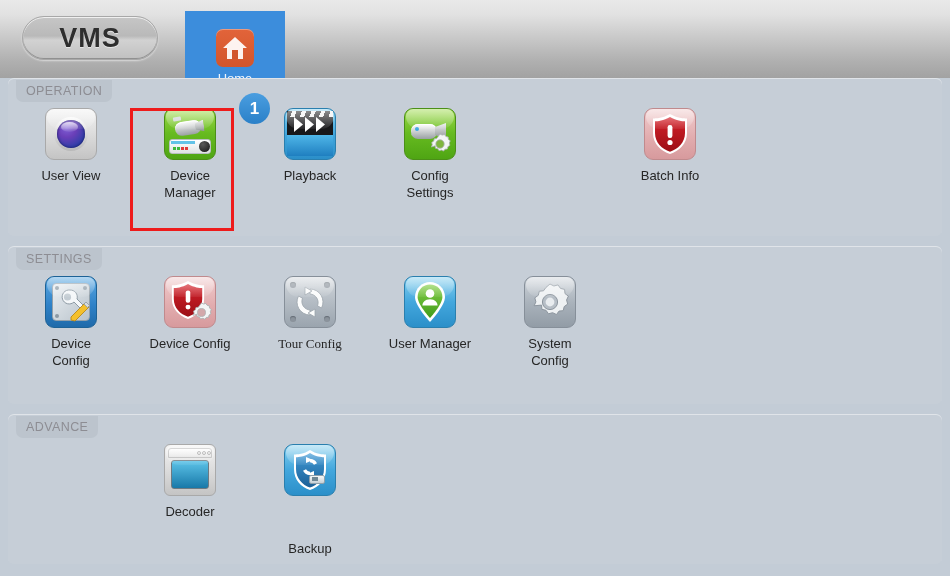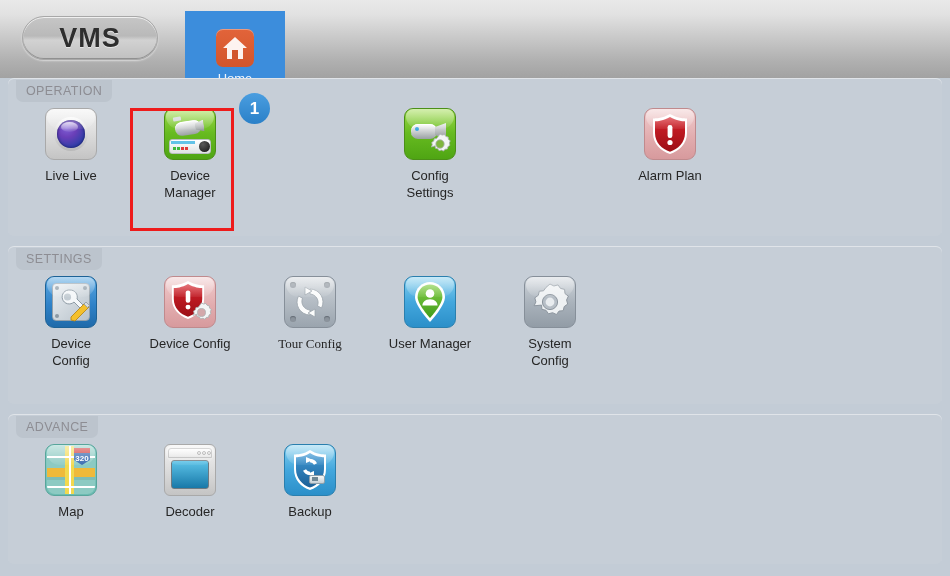--- a/index.html
+++ b/index.html
@@ -229,21 +229,21 @@
     <div class="icon-row">
 
       <div class="tile" style="left:3px;">
         <div class="tile-icon">
           <div class="plate plate-silver"></div>
           <div style="position:absolute;left:9px;top:9px;width:34px;height:34px;border-radius:50%;background:linear-gradient(to bottom,#fbfbfb,#b9b9b9);"></div>
           <div style="position:absolute;left:12px;top:12px;width:28px;height:28px;border-radius:50%;background:radial-gradient(circle at 35% 28%, #7f5fd6 0%, #6a3fb8 35%, #2f3fa8 75%, #1d2a7a 100%);box-shadow:inset 0 0 3px #12145a;"></div>
           <div style="position:absolute;left:16px;top:14px;width:17px;height:10px;border-radius:50%;background:linear-gradient(to bottom,rgba(255,255,255,0.75),rgba(255,255,255,0.05));"></div>
           <div class="gloss"></div>
         </div>
-        <div class="tile-label">Live Live</div>
+        <div class="tile-label">User View</div>
       </div>
 
       <div class="tile" style="left:122px;">
         <div class="tile-icon">
           <div class="plate plate-green"></div>
           <div style="position:absolute;left:9px;top:9px;width:8px;height:4px;background:#cfd4d6;border-radius:1px;transform:rotate(-8deg);"></div>
           <div style="position:absolute;left:11px;top:13px;width:26px;height:14px;border-radius:8px;background:linear-gradient(to bottom,#fdfdfd,#9aa0a3);transform:rotate(-8deg);box-shadow:inset 0 1px 0 #fff;"></div>
           <div style="position:absolute;left:31px;top:12px;width:9px;height:12px;background:linear-gradient(to bottom,#e8eaea,#8d9395);transform:rotate(-8deg);clip-path:polygon(0 25%,100% 0,100% 100%,0 75%);"></div>
           <div style="position:absolute;left:5px;top:31px;width:42px;height:15px;border-radius:3px;background:linear-gradient(to bottom,#ffffff,#dfe3e4);border:1px solid #b9bfc1;box-sizing:border-box;"></div>
           <div style="position:absolute;left:7px;top:33px;width:24px;height:3px;background:#63c3e8;"></div>
@@ -251,20 +251,35 @@
           <div style="position:absolute;left:13px;top:39px;width:3px;height:3px;background:#3fba3f;"></div>
           <div style="position:absolute;left:17px;top:39px;width:3px;height:3px;background:#e03a3a;"></div>
           <div style="position:absolute;left:21px;top:39px;width:3px;height:3px;background:#e03a3a;"></div>
           <div style="position:absolute;left:35px;top:33px;width:11px;height:11px;border-radius:50%;background:radial-gradient(circle at 35% 30%,#5a5a5a,#141414);"></div>
           <div class="gloss"></div>
         </div>
         <div class="tile-label">Device
 Manager</div>
       </div>
 
+      <div class="tile" style="left:242px;">
+        <div class="tile-icon">
+          <div class="plate plate-blue"></div>
+          <div style="position:absolute;left:3px;top:6px;width:46px;height:21px;background:#18181a;"></div>
+          <div style="position:absolute;left:3px;top:3px;width:46px;height:6px;background:repeating-linear-gradient(110deg,#18181a 0 5px,#f2f2f2 5px 9px);"></div>
+          <svg style="position:absolute;left:10px;top:9px;" width="32" height="15" viewBox="0 0 32 15">
+            <path d="M0 0 L9 7.5 L0 15 Z" fill="#ffffff"></path>
+            <path d="M11 0 L20 7.5 L11 15 Z" fill="#ffffff"></path>
+            <path d="M22 0 L31 7.5 L22 15 Z" fill="#ffffff"></path>
+          </svg>
+          <div style="position:absolute;left:3px;top:27px;width:46px;height:21px;background:linear-gradient(to bottom,#4fb6e8,#1f7fc0);"></div>
+          <div class="gloss"></div>
+        </div>
+        <div class="tile-label">Playback</div>
+      </div>
 
       <div class="tile" style="left:362px;">
         <div class="tile-icon">
           <div class="plate plate-green"></div>
           <div style="position:absolute;left:7px;top:16px;width:26px;height:15px;border-radius:7px;background:linear-gradient(to bottom,#ffffff,#9aa0a3);box-shadow:inset 0 1px 0 #fff;"></div>
           <div style="position:absolute;left:11px;top:19px;width:4px;height:4px;border-radius:50%;background:#3aa7e0;"></div>
           <div style="position:absolute;left:31px;top:15px;width:11px;height:16px;background:linear-gradient(to bottom,#eceeee,#8d9395);clip-path:polygon(0 25%,100% 0,100% 100%,0 75%);"></div>
           <svg style="position:absolute;left:25px;top:25px;" width="22" height="22" viewBox="0 0 22 22">
             <path d="M11 1 l2.2 1.1 2.3-.6 1.4 2 2.3.5.2 2.4 1.9 1.4-1 2.2.6 2.3-2 1.4-.5 2.3-2.4.2-1.4 1.9-2.2-1-2.3.6-1.4-2-2.3-.5-.2-2.4L2.3 14l1-2.2-.6-2.3 2-1.4.5-2.3 2.4-.2L9 3.7Z" fill="#f3f5f5" stroke="#a9afb0" stroke-width="0.8"></path>
             <circle cx="11" cy="11" r="4.2" fill="#7fb63e" stroke="#a9afb0" stroke-width="0.8"></circle>
@@ -286,21 +301,21 @@
               <linearGradient id="shg1" x1="0" y1="0" x2="0" y2="1">
                 <stop offset="0" stop-color="#d5212a"></stop>
                 <stop offset="1" stop-color="#9c0f16"></stop>
               </linearGradient>
             </defs>
             <rect x="16.6" y="12" width="4.8" height="13" rx="2.2" fill="#ffffff"></rect>
             <circle cx="19" cy="29.5" r="2.6" fill="#ffffff"></circle>
           </svg>
           <div class="gloss"></div>
         </div>
-        <div class="tile-label">Alarm Plan</div>
+        <div class="tile-label">Batch Info</div>
       </div>
 
     </div>
   </div>
 
   <div class="section sec-set">
     <div class="sec-header">SETTINGS</div>
     <div class="icon-row">
 
       <div class="tile" style="left:3px;">
@@ -400,54 +415,35 @@
 Config</div>
       </div>
 
     </div>
   </div>
 
   <div class="section sec-adv">
     <div class="sec-header">ADVANCE</div>
     <div class="icon-row">
 
-      <div class="tile" style="left:3px;">
-        <div class="tile-icon">
-          <div class="plate plate-teal"></div>
-          <div style="position:absolute;left:2px;top:2px;width:48px;height:48px;border-radius:8px;overflow:hidden;">
-            <div style="position:absolute;left:0;top:0;width:48px;height:48px;background:#8ccac2;"></div>
-            <div style="position:absolute;left:0;top:22px;width:48px;height:9px;background:#efb93a;"></div>
-            <div style="position:absolute;left:0;top:31px;width:48px;height:3px;background:#7fbdb5;"></div>
-            <div style="position:absolute;left:18px;top:0;width:9px;height:48px;background:#f2d94e;"></div>
-            <div style="position:absolute;left:22px;top:0;width:1.5px;height:48px;background:#ffffff;"></div>
-            <div style="position:absolute;left:0;top:10px;width:48px;height:2px;background:#ffffff;"></div>
-            <div style="position:absolute;left:0;top:40px;width:48px;height:2px;background:#ffffff;"></div>
-            <div style="position:absolute;left:27px;top:2px;width:16px;height:17px;background:#2e62ad;clip-path:polygon(0 0,100% 0,100% 70%,50% 100%,0 70%);"></div>
-            <div style="position:absolute;left:27px;top:2px;width:16px;height:5px;background:#cf3030;"></div>
-            <div style="position:absolute;left:27px;top:6px;width:16px;height:12px;display:flex;align-items:center;justify-content:center;font-size:8px;font-weight:bold;color:#ffffff;font-family:'Liberation Sans',sans-serif;">320</div>
-          </div>
-          <div class="gloss"></div>
-        </div>
-        <div class="tile-label">Map</div>
-      </div>
 
       <div class="tile" style="left:122px;">
         <div class="tile-icon">
           <div class="plate plate-silver" style="border-radius:6px;"></div>
           <div style="position:absolute;left:4px;top:4px;width:44px;height:10px;border-radius:3px 3px 0 0;background:linear-gradient(to bottom,#fcfcfc,#e2e2e2);border:1px solid #b5b5b5;box-sizing:border-box;"></div>
           <div style="position:absolute;left:33px;top:7px;width:4px;height:4px;border-radius:50%;border:1px solid #9a9a9a;box-sizing:border-box;"></div>
           <div style="position:absolute;left:38px;top:7px;width:4px;height:4px;border-radius:50%;border:1px solid #9a9a9a;box-sizing:border-box;"></div>
           <div style="position:absolute;left:43px;top:7px;width:4px;height:4px;border-radius:50%;border:1px solid #9a9a9a;box-sizing:border-box;"></div>
           <div style="position:absolute;left:7px;top:16px;width:38px;height:29px;border-radius:3px;background:linear-gradient(to bottom,#5cc3e8,#1878a8);border:1px solid #6e7a82;box-sizing:border-box;"></div>
           <div class="gloss"></div>
         </div>
         <div class="tile-label">Decoder</div>
       </div>
 
-      <div class="tile" style="left:242px;">
+      <div class="tile" style="left:242px;gap:37px;">
         <div class="tile-icon">
           <div class="plate plate-blue"></div>
           <svg style="position:absolute;left:8px;top:5px;" width="36" height="42" viewBox="0 0 36 42">
             <path d="M18 1 C12 5 5 5.5 2 5.5 L2 20 C2 31 9 38 18 41 C27 38 34 31 34 20 L34 5.5 C31 5.5 24 5 18 1 Z" fill="#ffffff"></path>
             <path d="M18 4 C12.5 7.6 6.5 8.2 4 8.2 L4 20 C4 29.4 10.5 36 18 38.6 C25.5 36 32 29.4 32 20 L32 8.2 C29.5 8.2 23.5 7.6 18 4 Z" fill="url(#bkg)"></path>
             <defs>
               <linearGradient id="bkg" x1="0" y1="0" x2="0" y2="1">
                 <stop offset="0" stop-color="#3f9ad6"></stop>
                 <stop offset="1" stop-color="#1c5f96"></stop>
               </linearGradient>

